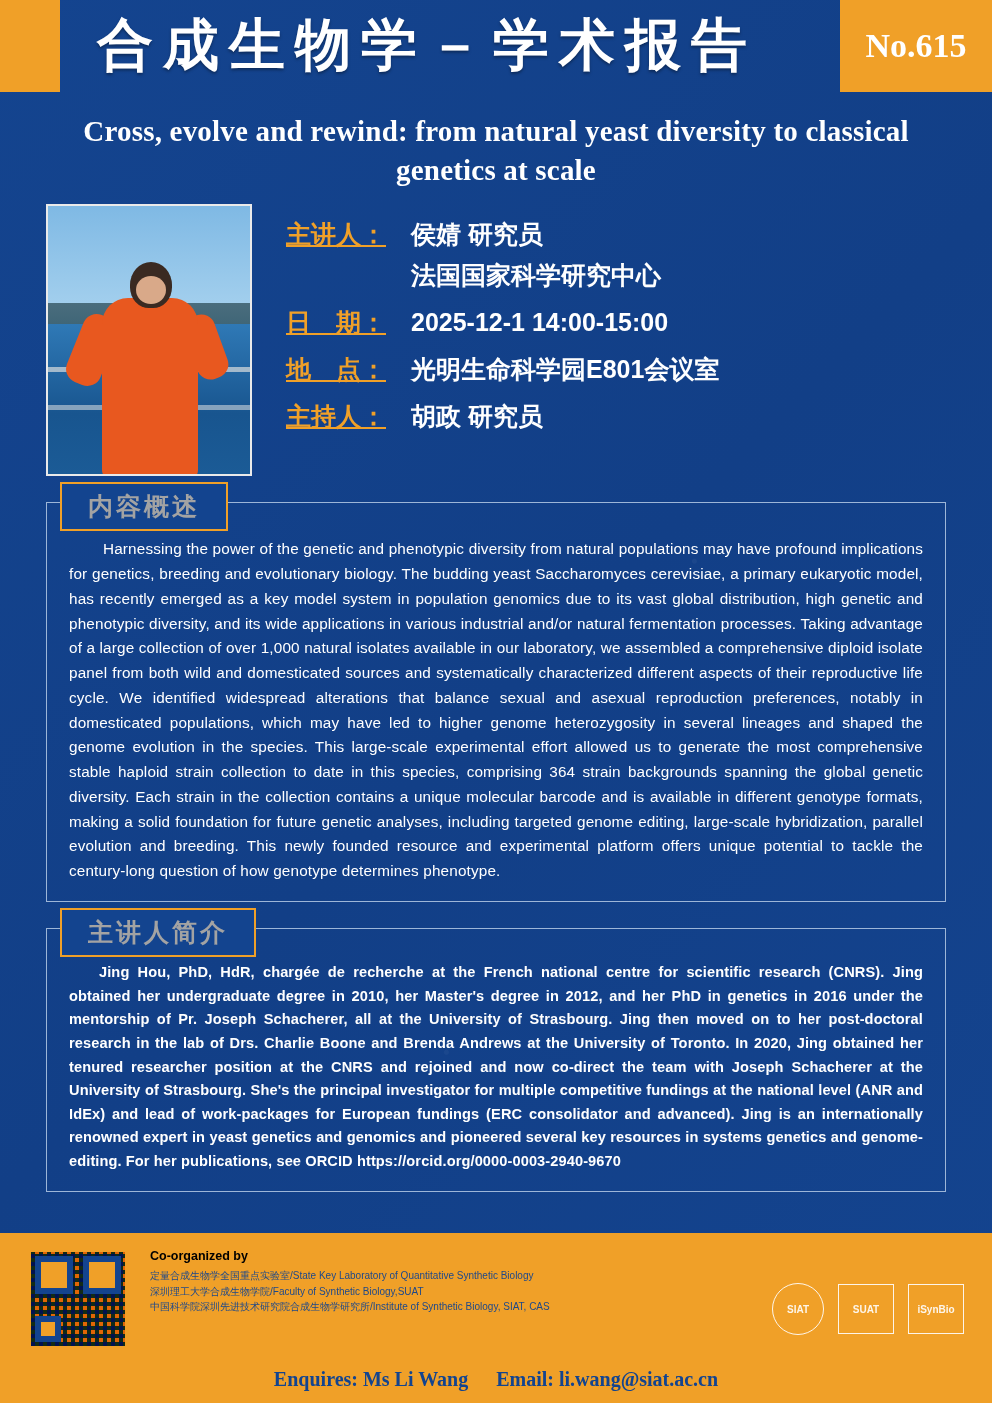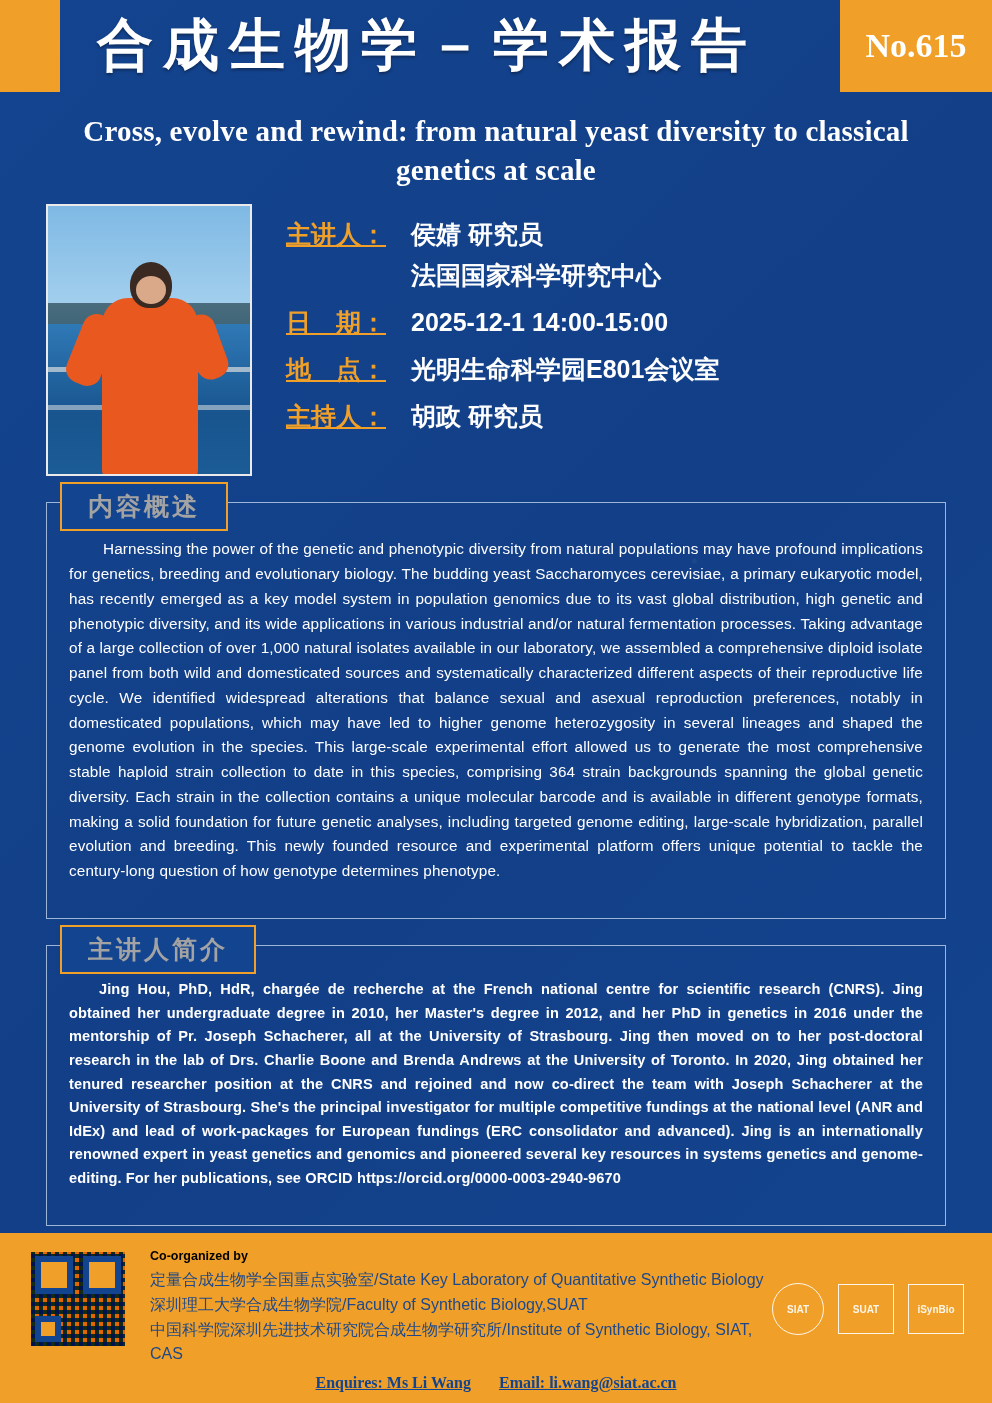--- a/index.html
+++ b/index.html
@@ -140,21 +140,21 @@
     margin: -6px 0 14px 125px;
   }
 
   
   .section {
     position: relative;
     margin: 26px 46px 0 46px;
   }
   .section-box {
     border: 1px solid #9db6d8;
-    padding: 34px 22px 34px 22px;
+    padding: 34px 22px 17px 22px;
   }
   .section-tab {
     position: absolute;
     top: -20px;
     left: 14px;
     background: #13448f;
     border: 2px solid #f0a028;
     padding: 6px 26px;
     z-index: 3;
   }
@@ -228,21 +228,21 @@
     flex: 1;
   }
   .org-title {
     color: #000000;
     font-size: 12.5px;
     font-weight: bold;
     margin-bottom: 5px;
   }
   .org-line {
     color: #13448f;
-    font-size: 16px;
+    font-size: 10px;
     line-height: 1.55;
     opacity: 0.95;
   }
   .logos {
     display: flex;
     align-items: center;
     gap: 14px;
     padding-top: 34px;
     padding-right: 4px;
   }
@@ -263,24 +263,23 @@
   .footer-contact {
     height: 44px;
     display: flex;
     align-items: center;
     justify-content: center;
     gap: 28px;
     padding-bottom: 4px;
   }
   .footer-contact span {
     color: #13448f;
-    font-size: 16px;
+    font-size: 20px;
     font-weight: bold;
     font-family: "Liberation Serif", serif;
-    text-decoration: underline;
   }
 </style>
 </head>
 <body>
 
 <div class="poster">
 
   <div class="header">
     <div class="header-title-wrap">
       <div class="header-bar-left"></div>

